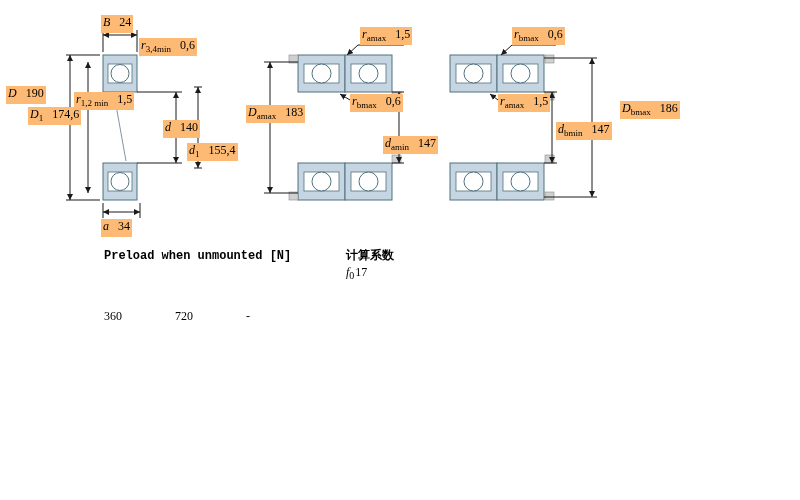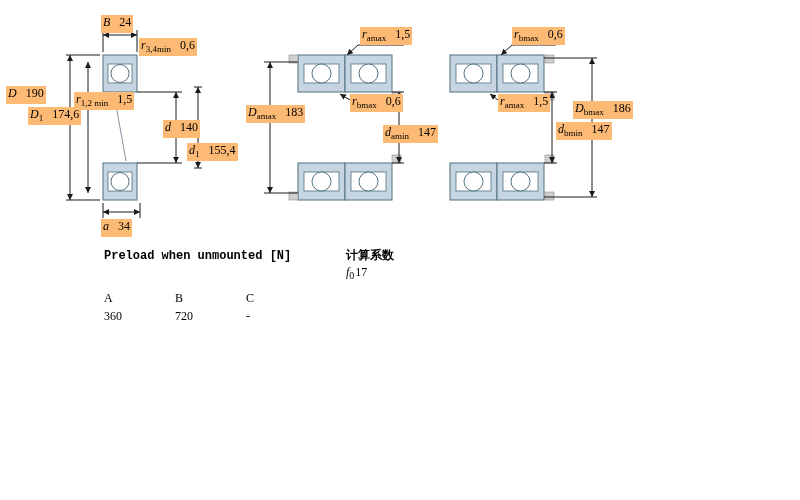--- a/index.html
+++ b/index.html
@@ -145,35 +145,32 @@
   <div class="dim" style="left:187px;top:143px"><span class="sym">d</span><sub>1</sub><span class="val">155,4</span></div>
 
   <div class="dim" style="left:101px;top:219px"><span class="sym">a</span><sub></sub><span class="val">34</span></div>
 
   <div class="dim" style="left:360px;top:27px"><span class="sym">r</span><sub>amax</sub><span class="val">1,5</span></div>
 
   <div class="dim" style="left:350px;top:94px"><span class="sym">r</span><sub>bmax</sub><span class="val">0,6</span></div>
 
   <div class="dim" style="left:246px;top:105px"><span class="sym">D</span><sub>amax</sub><span class="val">183</span></div>
 
-  <div class="dim" style="left:383px;top:125px"><span class="sym">d</span><sub>amin</sub><span class="val">147</span></div>
+  <div class="dim" style="left:383px;top:136px"><span class="sym">d</span><sub>amin</sub><span class="val">147</span></div>
 
   <div class="dim" style="left:512px;top:27px"><span class="sym">r</span><sub>bmax</sub><span class="val">0,6</span></div>
 
   <div class="dim" style="left:498px;top:94px"><span class="sym">r</span><sub>amax</sub><span class="val">1,5</span></div>
 
-  <div class="dim" style="left:573px;top:101px"><span class="sym">D</span><sub>bmax</sub><span class="val">186</span></div>
+  <div class="dim" style="left:620px;top:101px"><span class="sym">D</span><sub>bmax</sub><span class="val">186</span></div>
 
   <div class="dim" style="left:556px;top:122px"><span class="sym">d</span><sub>bmin</sub><span class="val">147</span></div>
 
   <div class="txt bold" style="left:104px;top:249px">Preload when unmounted [N]</div>
 
-  <div class="txt cols" style="left:104px;top:291px">
-    <span>A</span><span>B</span><span>C</span>
-  </div>
   <div class="txt cols" style="left:104px;top:309px">
     <span>360</span><span>720</span><span>-</span>
   </div>
 
   <div class="txt bold" style="left:346px;top:249px">计算系数</div>
   <div class="txt" style="left:346px;top:265px"><span class="fsym">f</span><sub>0</sub><span class="fval">17</span></div>
 
 </div>
 
 </body></html>

